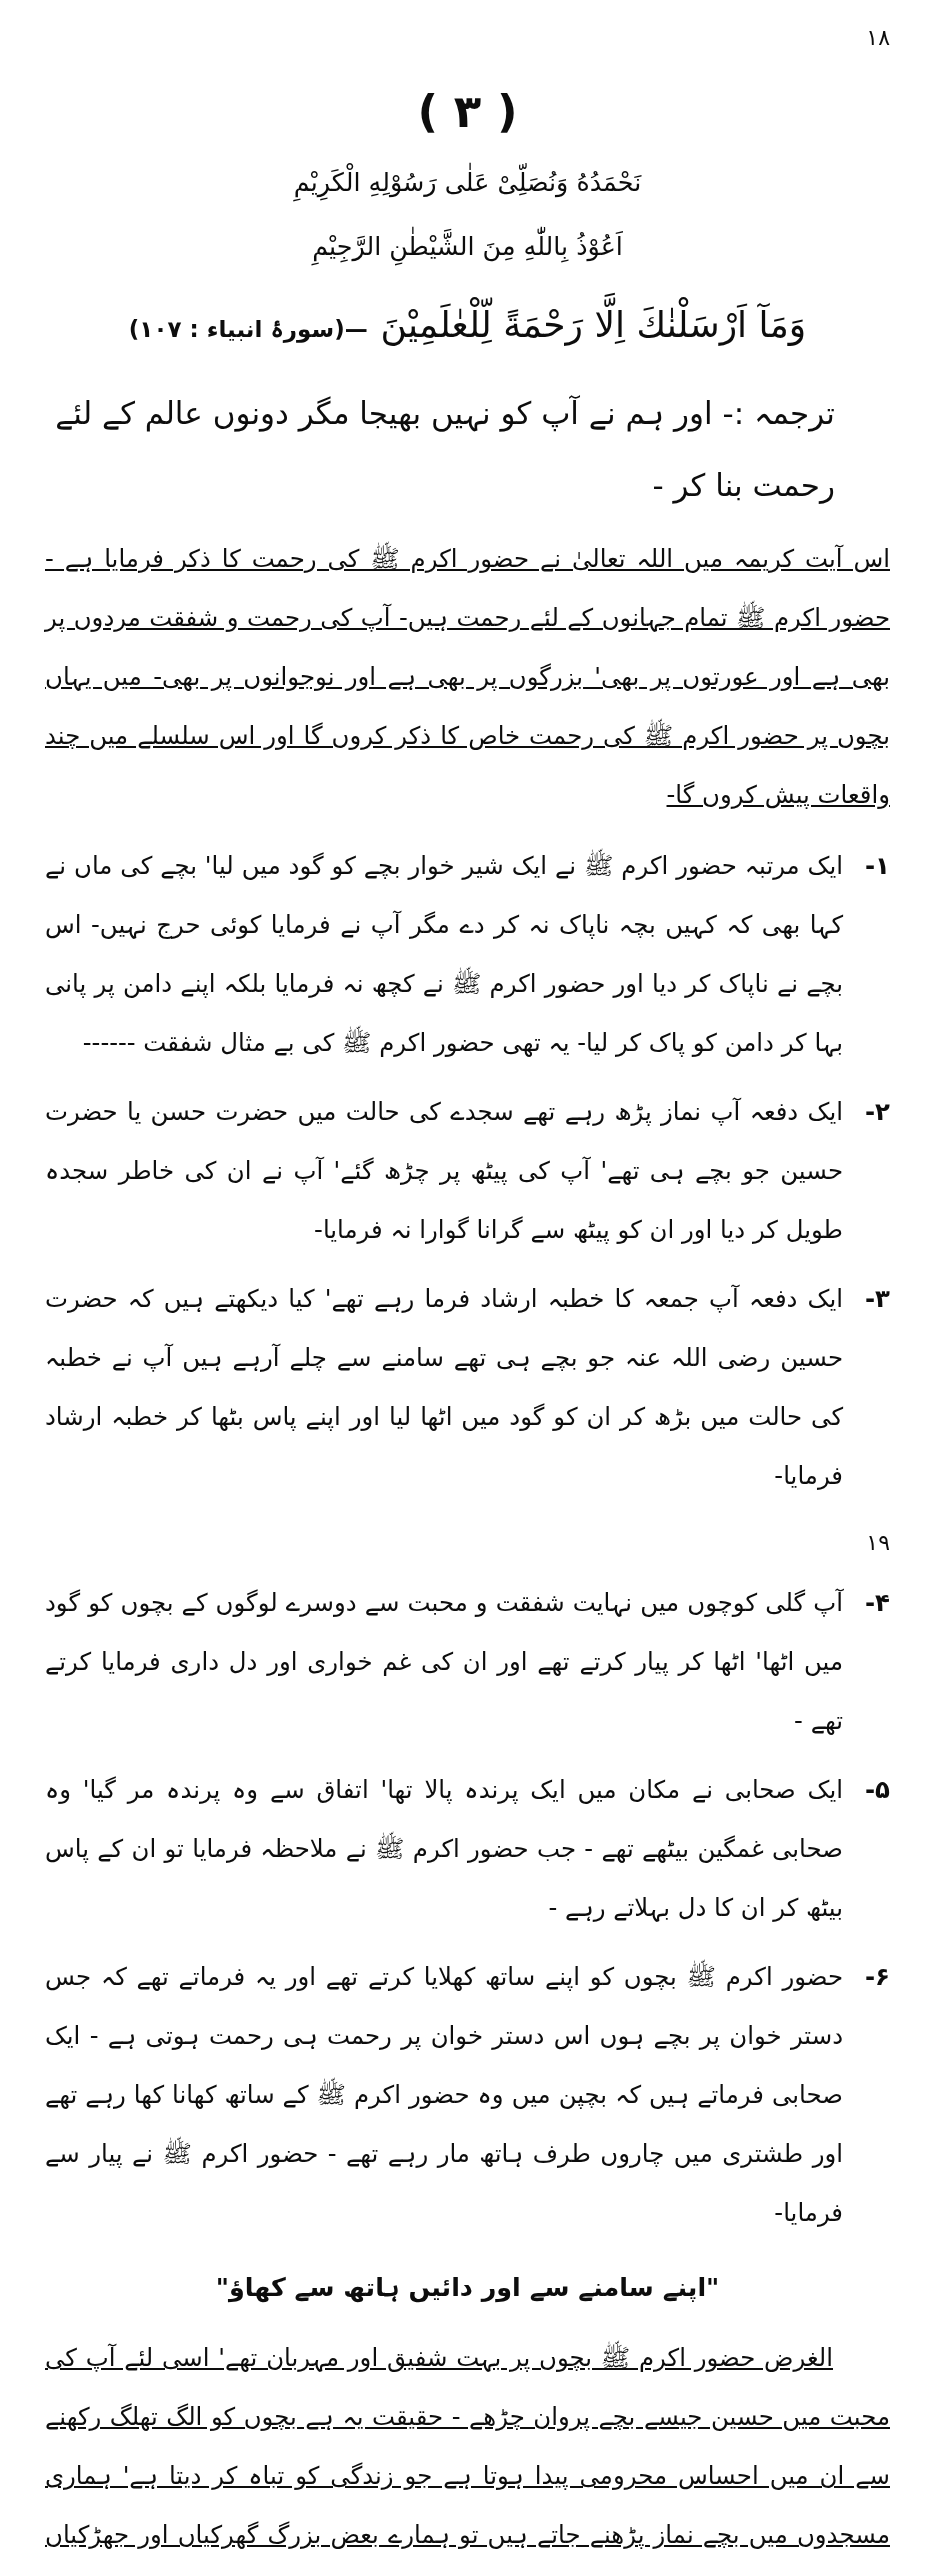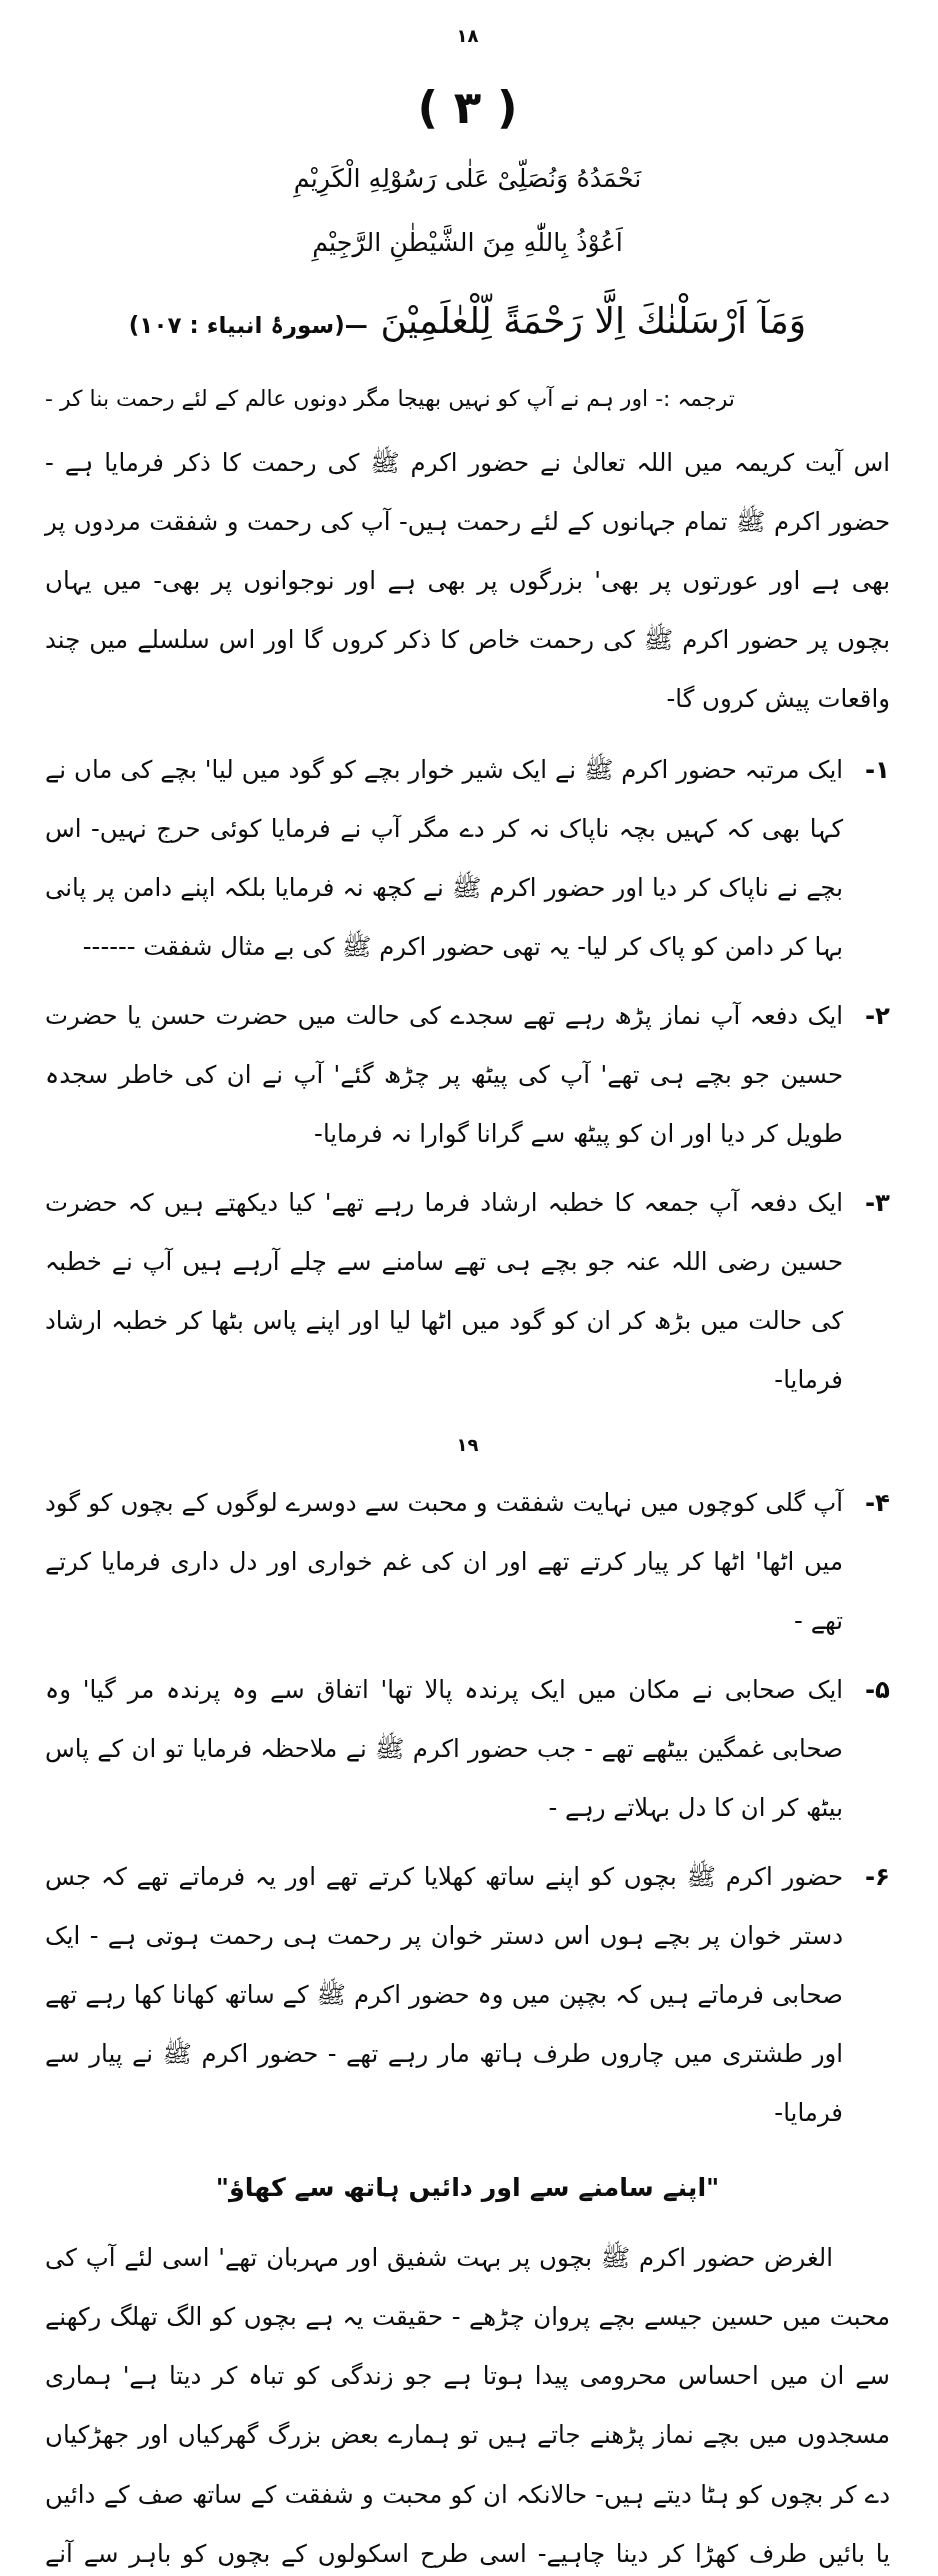--- a/index.html
+++ b/index.html
@@ -9,23 +9,23 @@
     min-height: 2576px;
     margin: 0 auto;
     background: #ffffff;
     color: #0d0d0d;
     direction: rtl;
     box-sizing: border-box;
     padding: 25.4px 49px 39px 45px;
     font-family: "DejaVu Sans", sans-serif;
   }
   .pagenum {
-    text-align: center;
-    font-size: 18px;
-    font-weight: 700;
+    text-align: right;
+    font-size: 22px;
+    font-weight: 400;
     letter-spacing: 2px;
   }
   .pagenum.mid { margin: 25.4px 0 17.6px; }
   .section-heading {
     text-align: center;
     font-size: 45px;
     font-weight: 700;
     margin: 35px 0 23.5px;
   }
   .arabic-line {
@@ -36,31 +36,32 @@
     line-height: 1.6;
   }
   .verse-row {
     text-align: center;
     margin: 27px 0 9.8px;
     line-height: 1.7;
   }
   .verse-text { font-size: 36px; font-weight: 400; }
   .verse-ref  { font-size: 23px; font-weight: 700; margin-right: 7.8px; white-space: nowrap; }
   .translation {
-    font-size: 22px;
+    font-size: 31px;
     margin: 23.5px 0 5.9px;
     padding-right: 55px;
     line-height: 2.3;
-    text-align: left;
+    text-align: right;
   }
   .body-par {
     font-size: 24.4px;
     line-height: 2.42;
     text-align: justify;
     margin: 7.8px 0 11.7px;
+    text-decoration: underline;
   }
   .item {
     display: flex;
     margin: 9.8px 0 5.9px;
   }
   .item-num {
     flex: 0 0 47px;
     font-size: 24.4px;
     line-height: 2.42;
     text-align: right;

